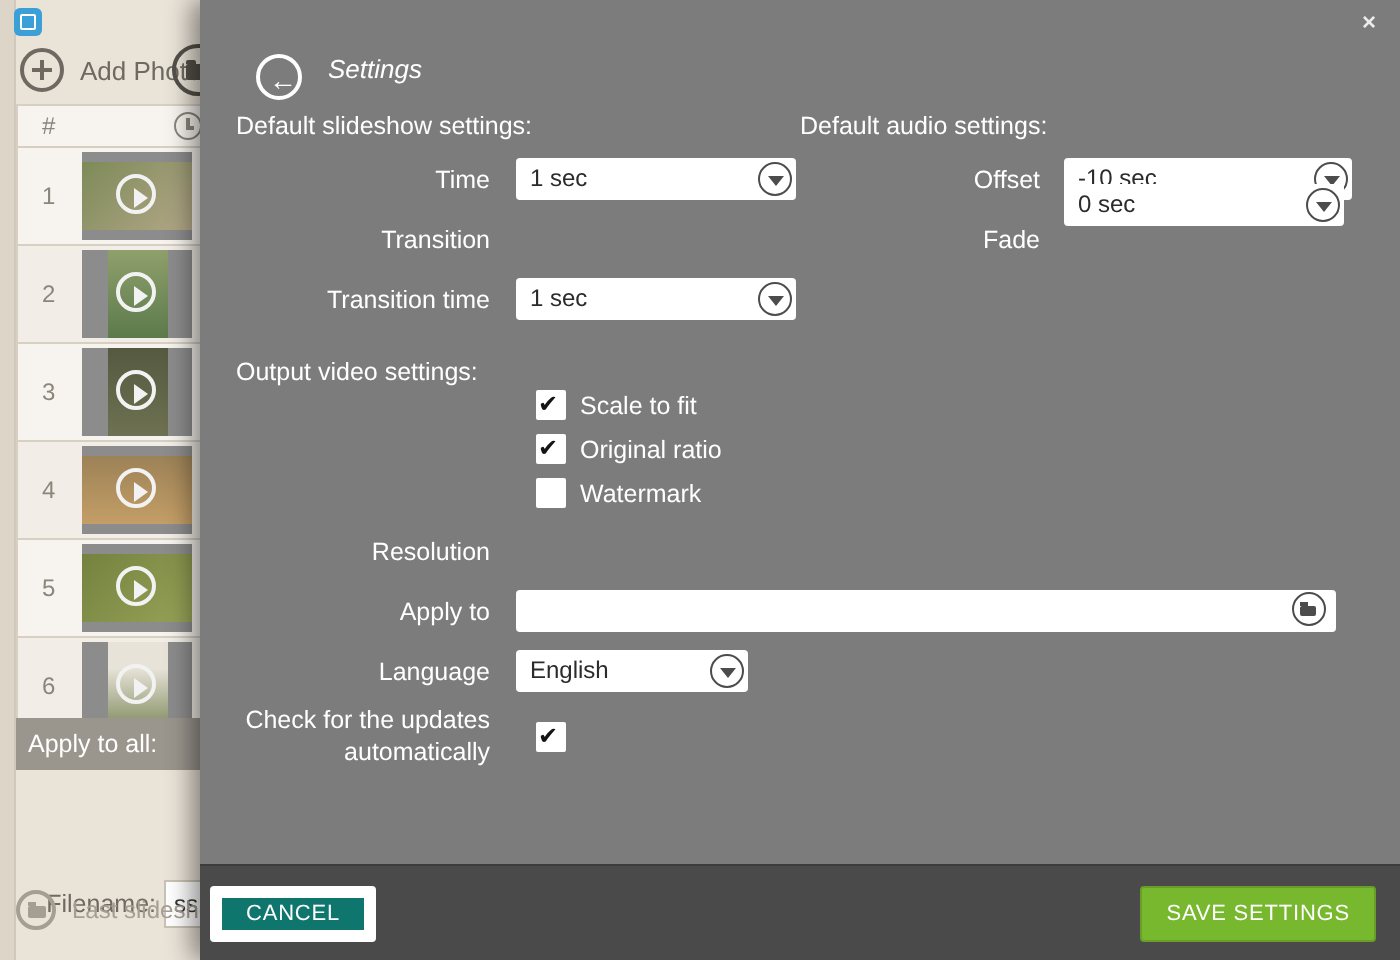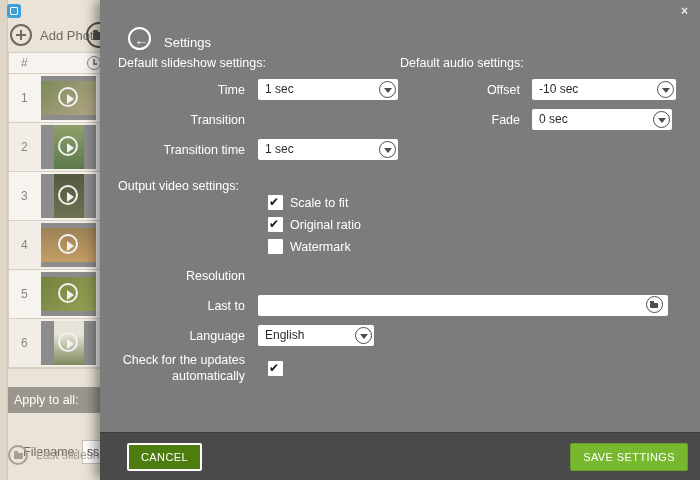--- a/index.html
+++ b/index.html
@@ -49,21 +49,21 @@
   .p2 { background:linear-gradient(180deg,#8fa06b,#5c7a4c); }
   .p3 { background:linear-gradient(180deg,#55593f,#6e7252); }
   .p4 { background:linear-gradient(180deg,#9c8257,#c49e66); }
   .p5 { background:linear-gradient(135deg,#74823f,#97a257); }
   .p6 { background:linear-gradient(180deg,#e7e3d8 30%,#7e8a5c); }
   .play { position:absolute; left:50%; top:50%; width:20px; height:20px; margin:-11px 0 0 -11px;
     border:2px solid #f2f2f2; border-radius:50%; }
   .play::after { content:""; position:absolute; left:7px; top:5px;
     border-left:7px solid #f2f2f2; border-top:5px solid transparent; border-bottom:5px solid transparent; }
 
-  .apply-bar { position:absolute; left:8px; top:387px; width:92px; height:26px;
+  .apply-bar { position:absolute; left:8px; top:359px; width:92px; height:26px;
     background:#9b968d; color:#fff; font-size:12.5px; line-height:26px; padding-left:6px; }
   .filename-row { position:absolute; left:0; top:408px; width:100px; height:24px;
     color:#6e6a61; font-size:12.5px;margin-top:32px; }
   .filename-row label { position:absolute; right:22px; top:5px; }
   .filename-input { position:absolute; left:82px; top:0; width:28px; height:24px;
     border:1px solid #c9c2b4; background:#fff; font-size:12px; padding:2px 4px;
     font-family:"Liberation Sans", sans-serif; color:#333; }
   .lastshow-row { position:absolute; left:8px; top:445px; display:flex; align-items:center;
     gap:8px; color:#a59e92; font-size:12px; white-space:nowrap; }
   .folder-circle { width:20px; height:20px; border:2px solid #a59e92; border-radius:50%;
@@ -71,21 +71,21 @@
   .folder-circle::after { content:""; position:absolute; left:4px; top:6px; width:9px; height:6px;
     background:#a59e92; border-radius:1px; }
   .folder-circle::before { content:""; position:absolute; left:4px; top:4px; width:4px; height:2px;
     background:#a59e92; }
 
   
   .dialog { position:absolute; left:100px; top:0; width:600px; height:480px;
     background:#7c7c7c; box-shadow:-4px 0 12px rgba(0,0,0,.45); color:#fff; }
   .close-x { position:absolute; right:12px; top:4px; font-size:12px; color:#ececec;
     cursor:pointer; font-weight:bold; }
-  .dlg-header { position:absolute; left:28px; top:27px; display:flex; align-items:flex-end; gap:13px; }
+  .dlg-header { position:absolute; left:28px; top:27px; display:flex; align-items:flex-start; gap:13px;font-style:italic; }
   .back-btn { width:23px; height:23px; border:2px solid #fff; border-radius:50%;
     position:relative; cursor:pointer; }
   .back-btn::after { content:"\2190"; position:absolute; left:0; top:0; width:23px; height:23px;
     text-align:center; line-height:22px; font-size:14px; font-weight:bold; color:#fff; }
   .dlg-title { font-size:13px; }
 
   .sec-h { position:absolute; font-size:12.5px; }
   .flabel { position:absolute; font-size:12.5px; text-align:right; }
   .dd { position:absolute; height:21px; background:#fff; border-radius:2px;
     font-size:12px; color:#2b2b2b; cursor:pointer; }
@@ -107,21 +107,21 @@
     cursor:pointer; }
   .checkbox.on::after { content:"\2714"; position:absolute; left:1px; top:0px;
     font-size:12px; color:#141414; }
   .cb-label { position:absolute; font-size:12.5px; }
 
   .dlg-footer { position:absolute; left:0; top:432px; width:600px; height:48px;
     background:#4a4a4a; border-top:1px solid #3c3c3c; }
   .btn { position:absolute; top:10px; height:28px; border:none; border-radius:2px;
     color:#fff; font-size:11px; font-family:"Liberation Sans", sans-serif;
     letter-spacing:.4px; cursor:pointer; padding:0 12px; }
-  .btn-cancel { left:27px; background:#4d7c0f; border:2px solid #ffffff; }
+  .btn-cancel { left:5px; background:#0f766e; border:6px solid #ffffff; }
   .btn-save { right:12px; background:#77b82e; border:1px solid #699f27; }
 </style>
 </head>
 <body>
 
 <div class="sidebar">
   <div class="edge-strip"></div>
   <div class="app-icon"></div>
 
   <div class="addphoto-row">
@@ -226,35 +226,35 @@
     <span class="dd-arrow"></span>
   </div>
 
   <div class="flabel" style="left:300px;width:120px;top:83px">Offset</div>
   <div class="dd" style="left:432px;top:79px;width:144px">
     <span class="val">-10 sec</span>
     <span class="dd-arrow"></span>
   </div>
 
   <div class="flabel" style="left:300px;width:120px;top:113px">Fade</div>
-  <div class="dd" style="left:432px;top:109px;width:140px">
+  <div class="dd" style="left:432px;top:92px;width:140px">
     <span class="val">0 sec</span>
     <span class="dd-arrow"></span>
   </div>
 
   <span class="checkbox on" style="left:168px;top:195px"></span>
   <span class="cb-label" style="left:190px;top:196px">Scale to fit</span>
   <span class="checkbox on" style="left:168px;top:217px"></span>
   <span class="cb-label" style="left:190px;top:218px">Original ratio</span>
   <span class="checkbox" style="left:168px;top:239px"></span>
   <span class="cb-label" style="left:190px;top:240px">Watermark</span>
 
   <div class="flabel" style="left:0;width:145px;top:269px">Resolution</div>
 
-  <div class="flabel" style="left:0;width:145px;top:299px">Last to</div>
+  <div class="flabel" style="left:0;width:145px;top:299px">Apply to</div>
   <input class="txt-input" style="left: 158px; top: 295px; width: 410px;" value="">
   <span class="browse-btn" style="left:546px;top:296px"></span>
 
   <div class="flabel" style="left:0;width:145px;top:329px">Language</div>
   <div class="dd" style="left:158px;top:325px;width:116px">
     <span class="val">English</span>
     <span class="dd-arrow"></span>
   </div>
 
   <div class="flabel" style="left:0;width:145px;top:352px;line-height:16px">Check for the updates automatically</div>

